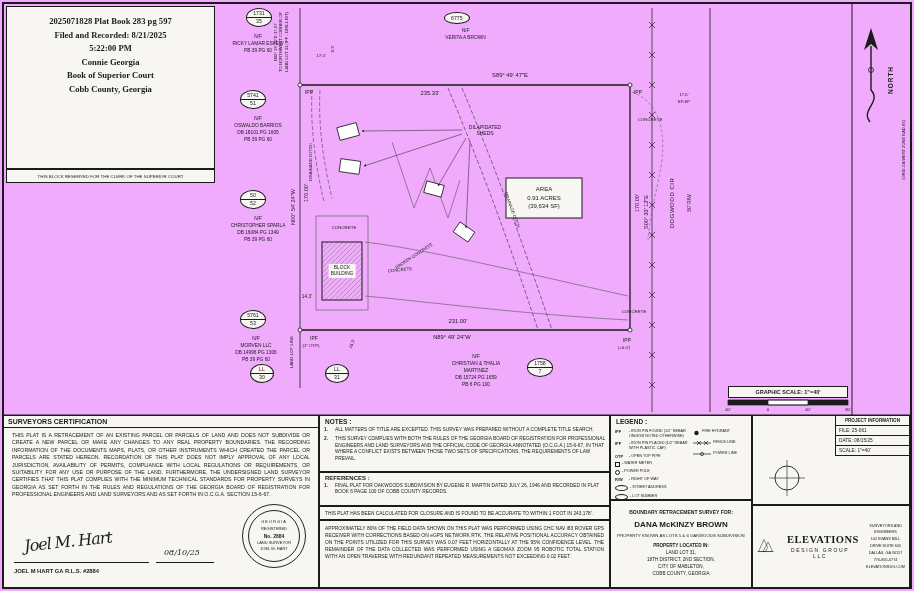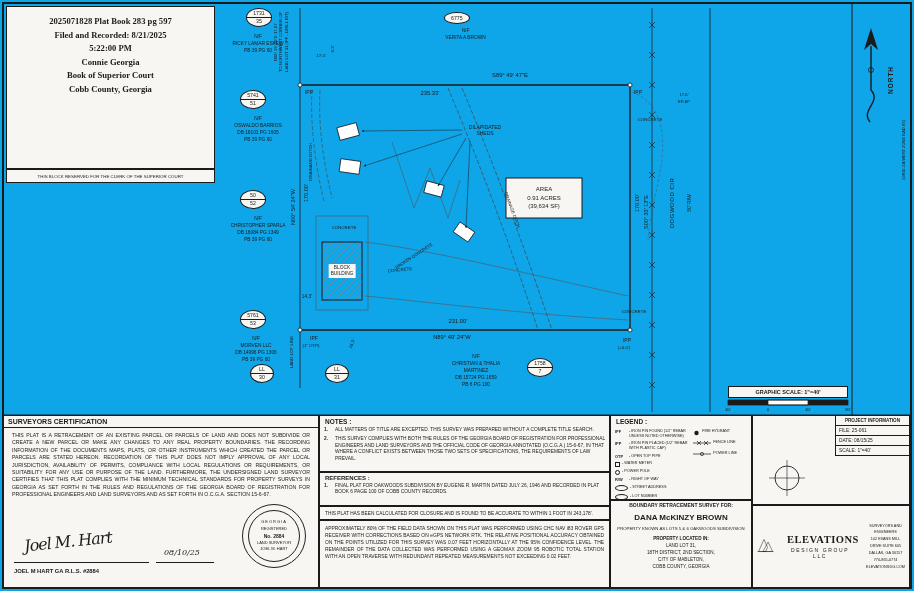--- a/index.html
+++ b/index.html
@@ -1,17 +1,17 @@
 <!DOCTYPE html>
 <html><head>
 <meta charset="utf-8">
 <style>
   *{box-sizing:border-box;margin:0;padding:0}
   body{margin:0;background:#ffffff}
-  .sheet{position:relative;width:914px;height:591px;background:#0ea5e9;font-family:"Liberation Sans",sans-serif;color:#1b1b1b;overflow:hidden}
+  .sheet{position:relative;width:914px;height:591px;background:#f0abfc;font-family:"Liberation Sans",sans-serif;color:#1b1b1b;overflow:hidden}
   svg.linework{position:absolute;left:0;top:0}
   .panel{position:absolute;border:1px solid #1b1b1b;background:#f7f6f2}
   .pin{position:absolute;white-space:nowrap;transform:translate(-50%,-50%);text-align:center;line-height:1.25}
   .nf{position:absolute;text-align:center;font-size:4.8px;line-height:1.45}
   .badge{position:absolute;width:26px;border:1px solid #1b1b1b;border-radius:50%;text-align:center;font-size:5.2px;line-height:1.3;background:#f7f6f2}
   .badge .bt{display:block;border-bottom:1px solid #1b1b1b;padding-top:1px}
   .badge .bb{display:block;padding-bottom:1px}
   .oval{position:absolute;border:1px solid #1b1b1b;border-radius:50%;font-size:5.2px;padding:2px 6px;background:#f7f6f2;white-space:nowrap}
   .rec{font-family:"Liberation Serif",serif;font-weight:bold;font-size:8.6px;text-align:center;margin-bottom:3.5px}
   .hdr{font-weight:bold;font-size:7px;padding:2px 4px;border-bottom:1px solid #1b1b1b;background:#f7f6f2}
@@ -345,21 +345,21 @@
           <span class="licon"><svg width="18" height="6">
                 <line x1="0" y1="3" x2="18" y2="3" stroke="#1b1b1b" stroke-width="0.7"></line>
                 <circle cx="9" cy="3" r="1.6" fill="none" stroke="#1b1b1b" stroke-width="0.7"></circle>
               </svg></span>
           <span>POWER LINE</span>
         </div>
       </div>
     </div>
   </div>
 
-  <div class="panel" style="left:610px;top:500px;width:142px;height:88px;padding-top:1px;">
+  <div class="panel" style="left:610px;top:500px;width:142px;height:88px;padding-top:8px;">
     <div class="tb" style="font-size:5px;font-weight:bold;">BOUNDARY RETRACEMENT SURVEY FOR:</div>
     <div class="tb" style="font-size:8px;font-weight:bold;margin:2px 0;">DANA McKINZY BROWN</div>
     <div class="tb" style="font-size:4.3px;">PROPERTY KNOWN AS LOTS 5 &amp; 6  OAKWOODS SUBDIVISION</div>
     <div class="tb" style="font-size:4.6px;font-weight:bold;margin-top:4px;">PROPERTY LOCATED IN:</div>
     <div class="tb" style="font-size:4.6px;">LAND LOT 31,</div>
     <div class="tb" style="font-size:4.6px;">18TH DISTRICT, 2ND SECTION,</div>
     <div class="tb" style="font-size:4.6px;">CITY OF MABLETON,</div>
     <div class="tb" style="font-size:4.6px;">COBB COUNTY, GEORGIA</div>
   </div>
 

